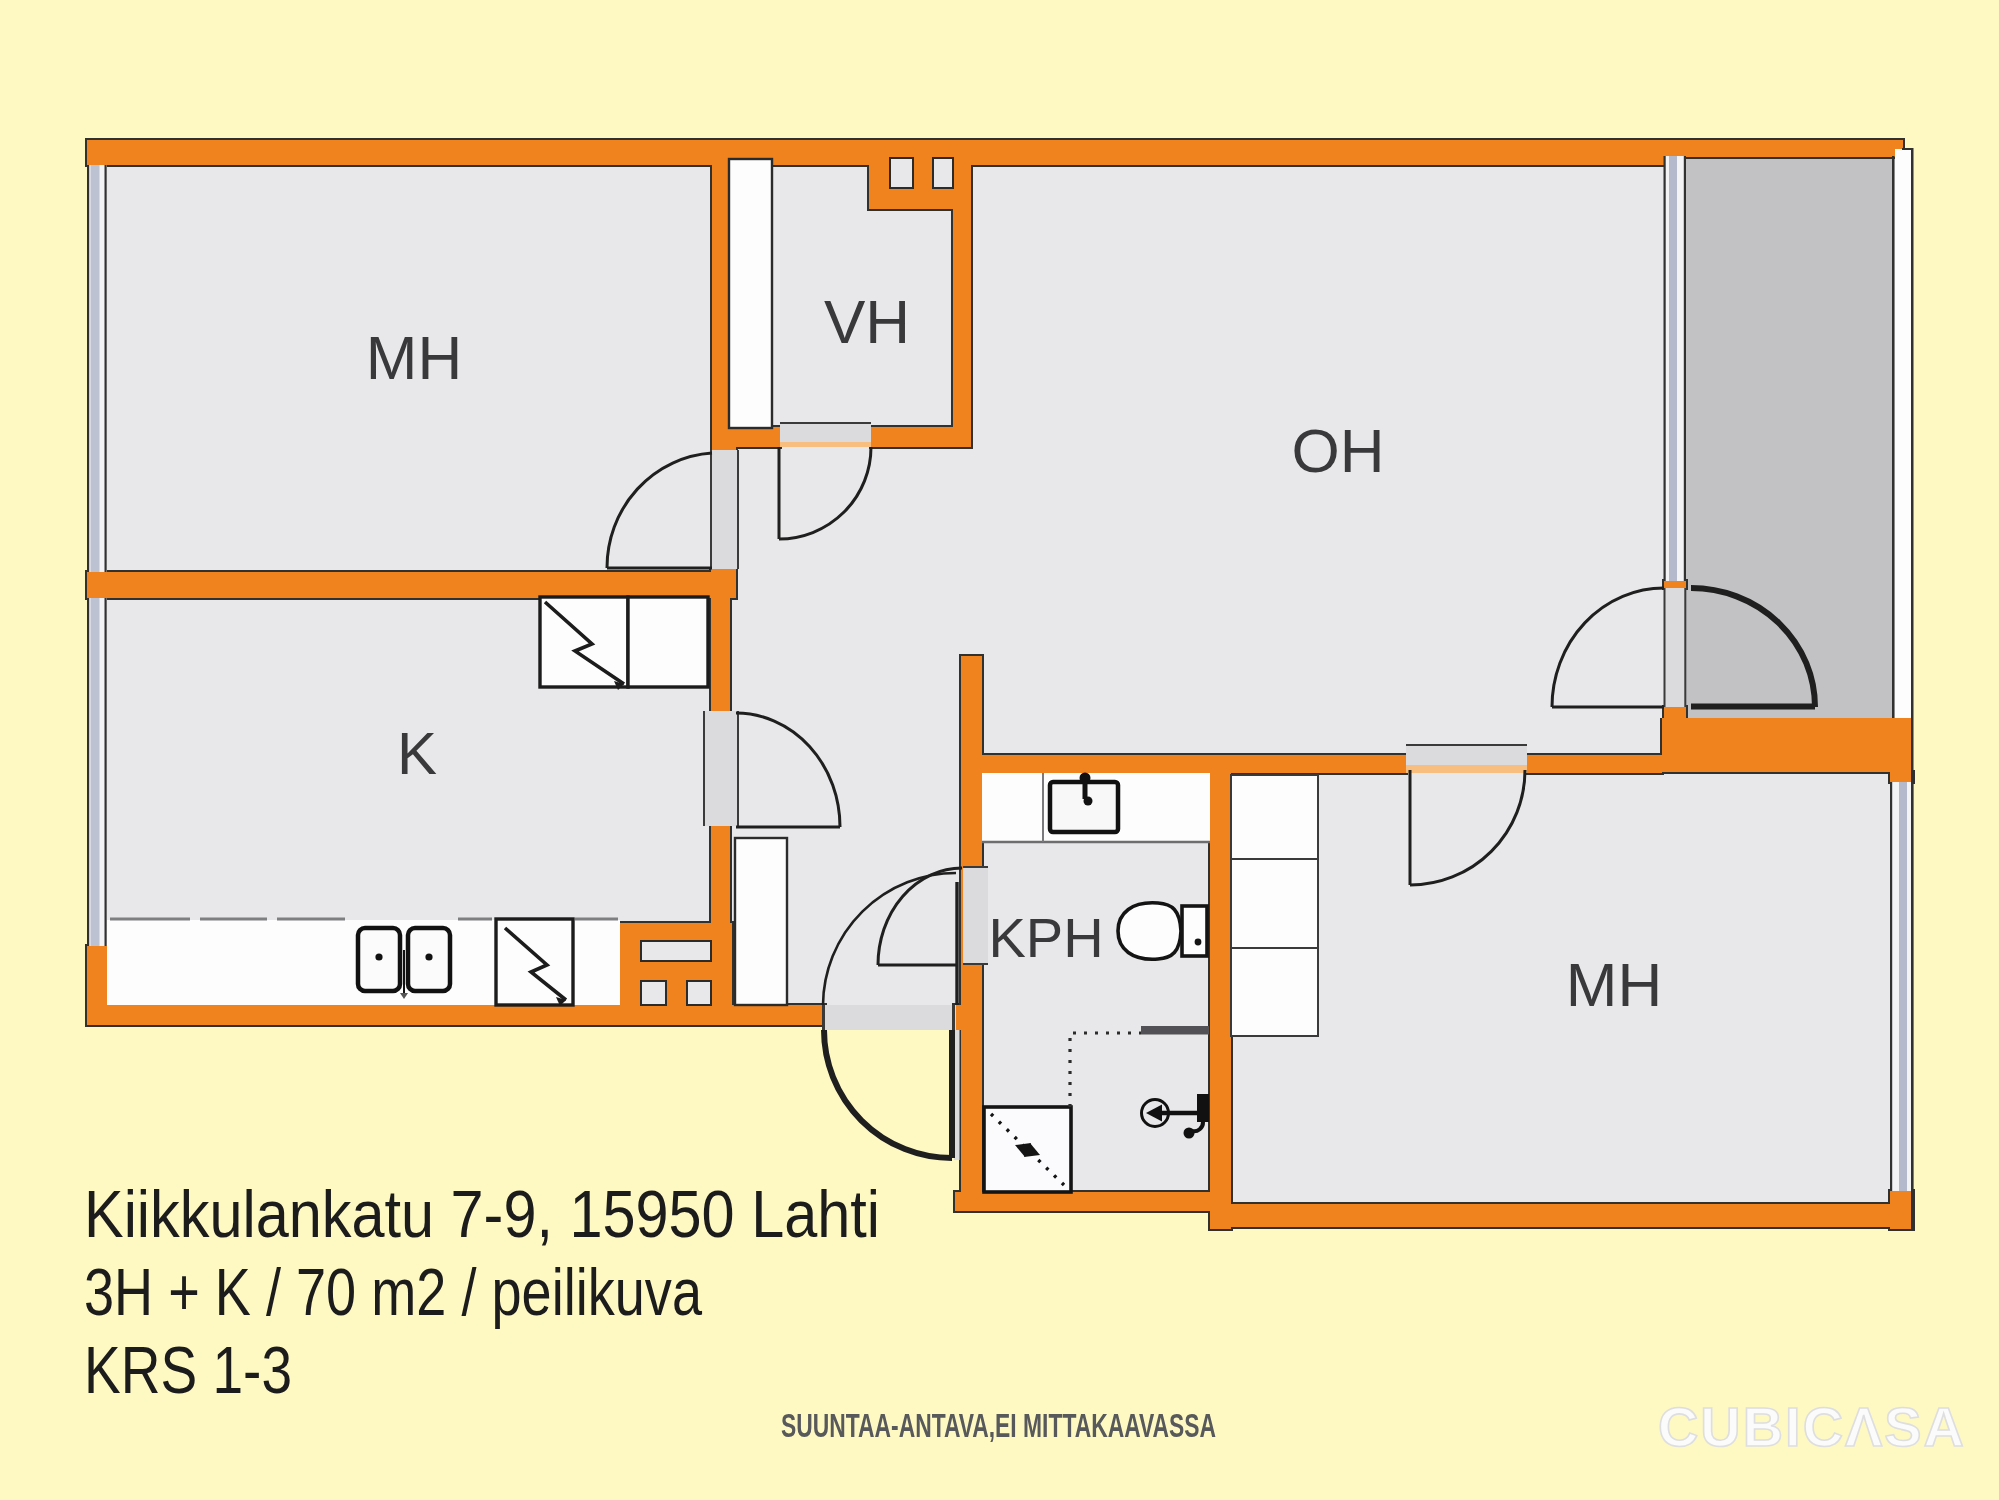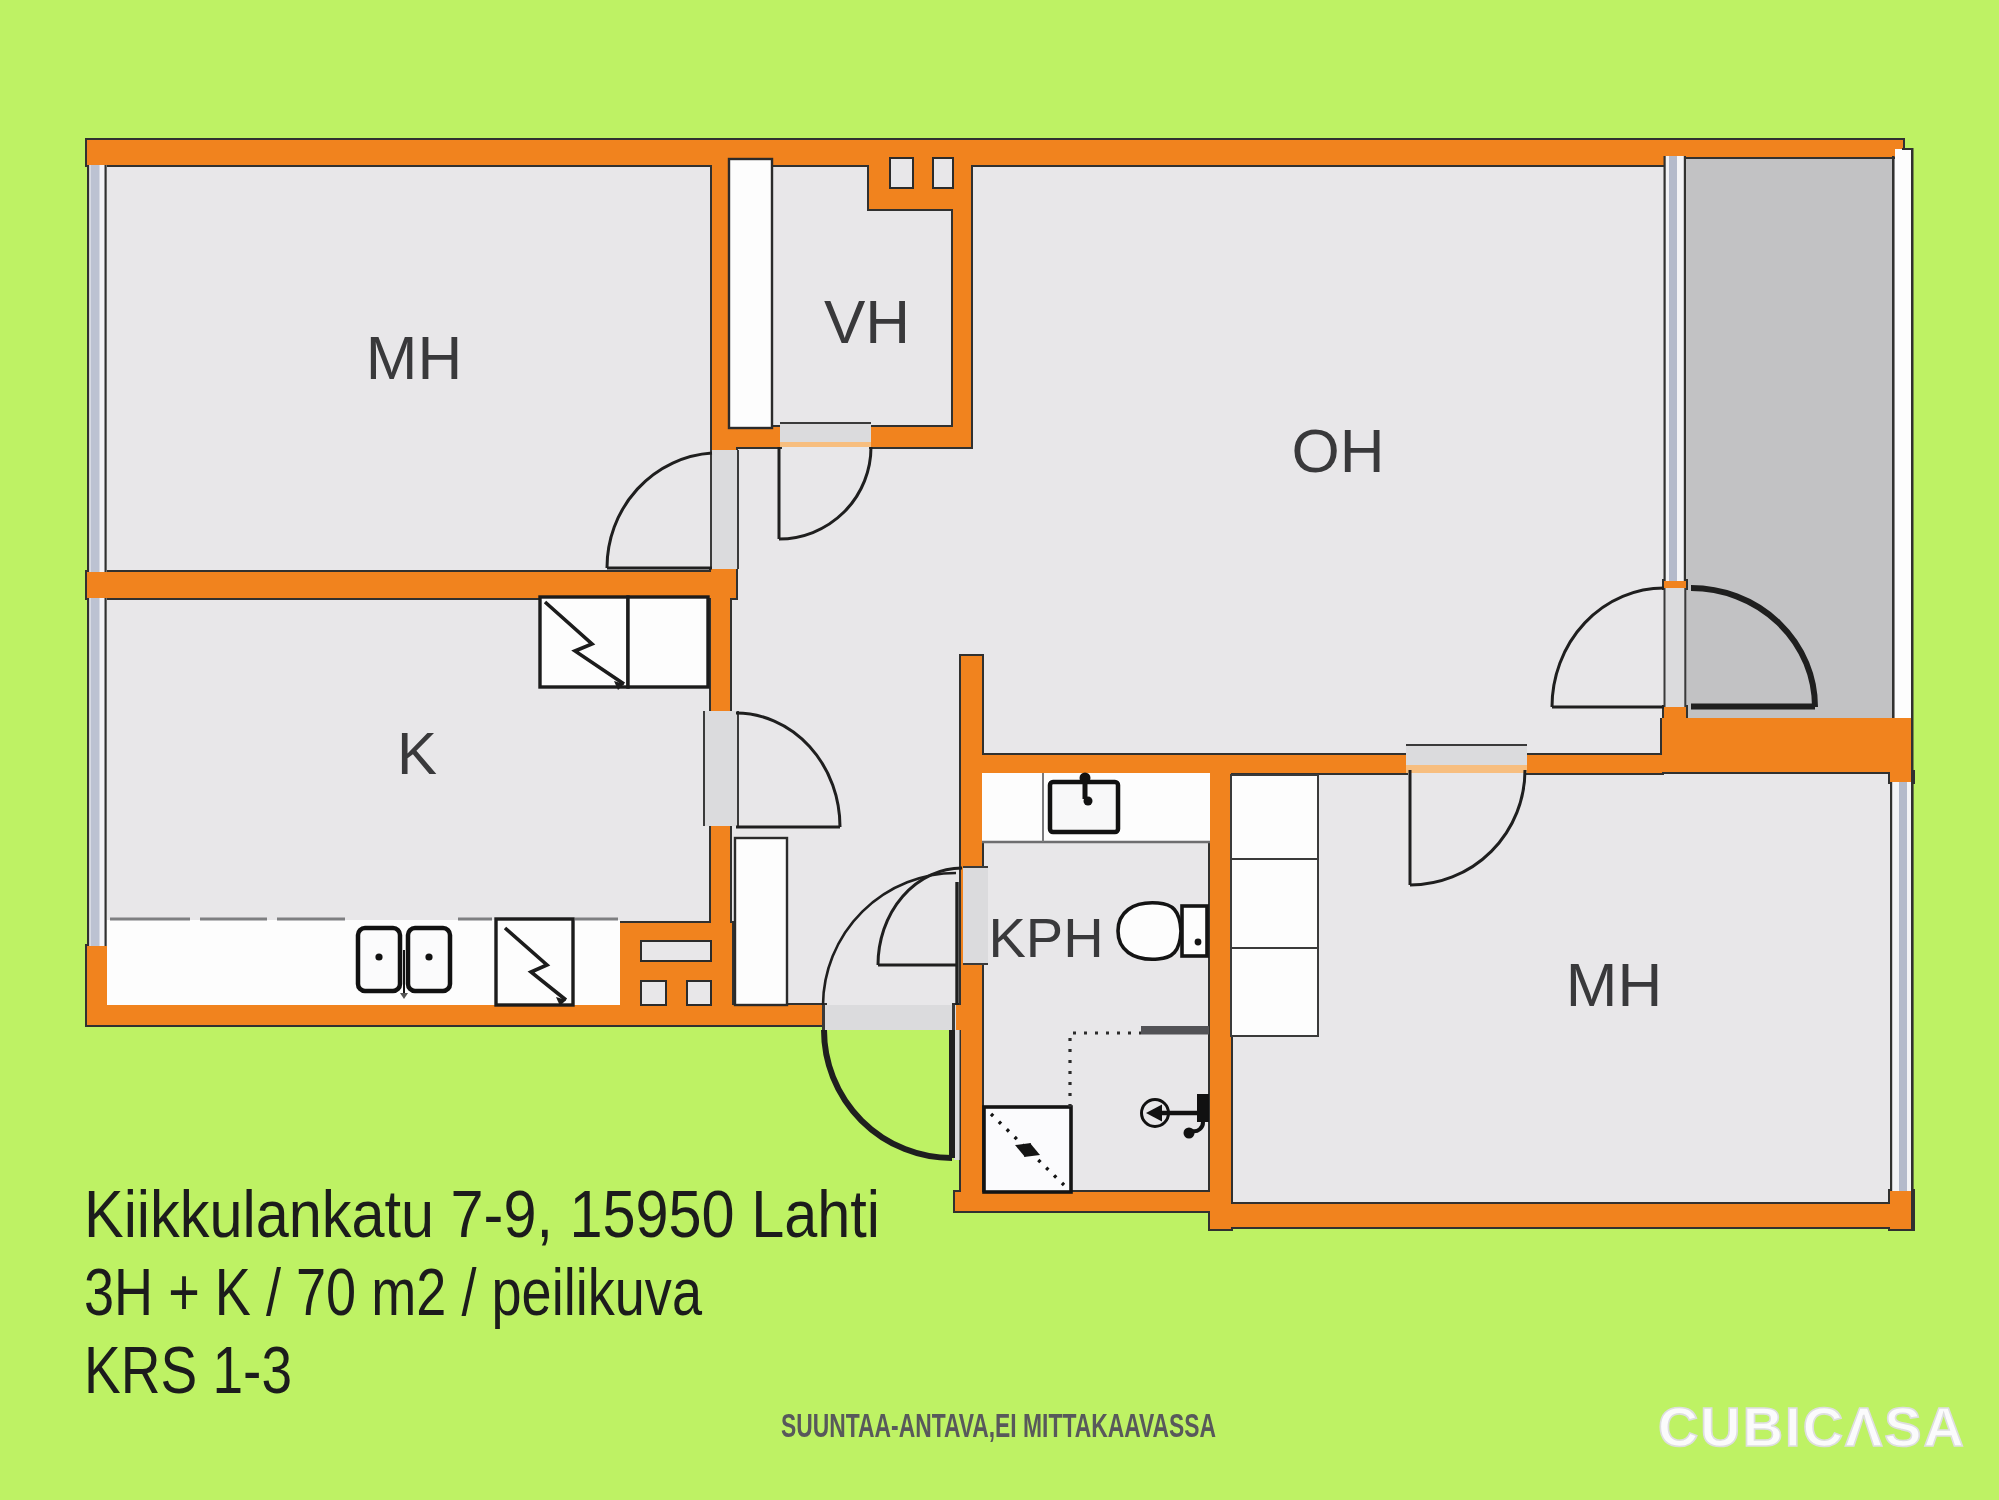--- a/index.html
+++ b/index.html
@@ -1,16 +1,16 @@
 <!DOCTYPE html>
 <html><head>
 <meta charset="utf-8">
 <style>
   html,body{margin:0;padding:0;background:#ffffff;}
-  #page{position:relative;width:1999px;height:1500px;background:#bef264;overflow:hidden;
+  #page{position:relative;width:1999px;height:1500px;background:#fef9c3;overflow:hidden;
         font-family:"Liberation Sans", sans-serif;}
   svg{position:absolute;left:0;top:0;}
 </style>
 </head>
 <body>
 <div id="page">
 <svg width="1999" height="1500" viewBox="0 0 1999 1500">
 
 <g id="floors" fill="#E8E7E9">
 

